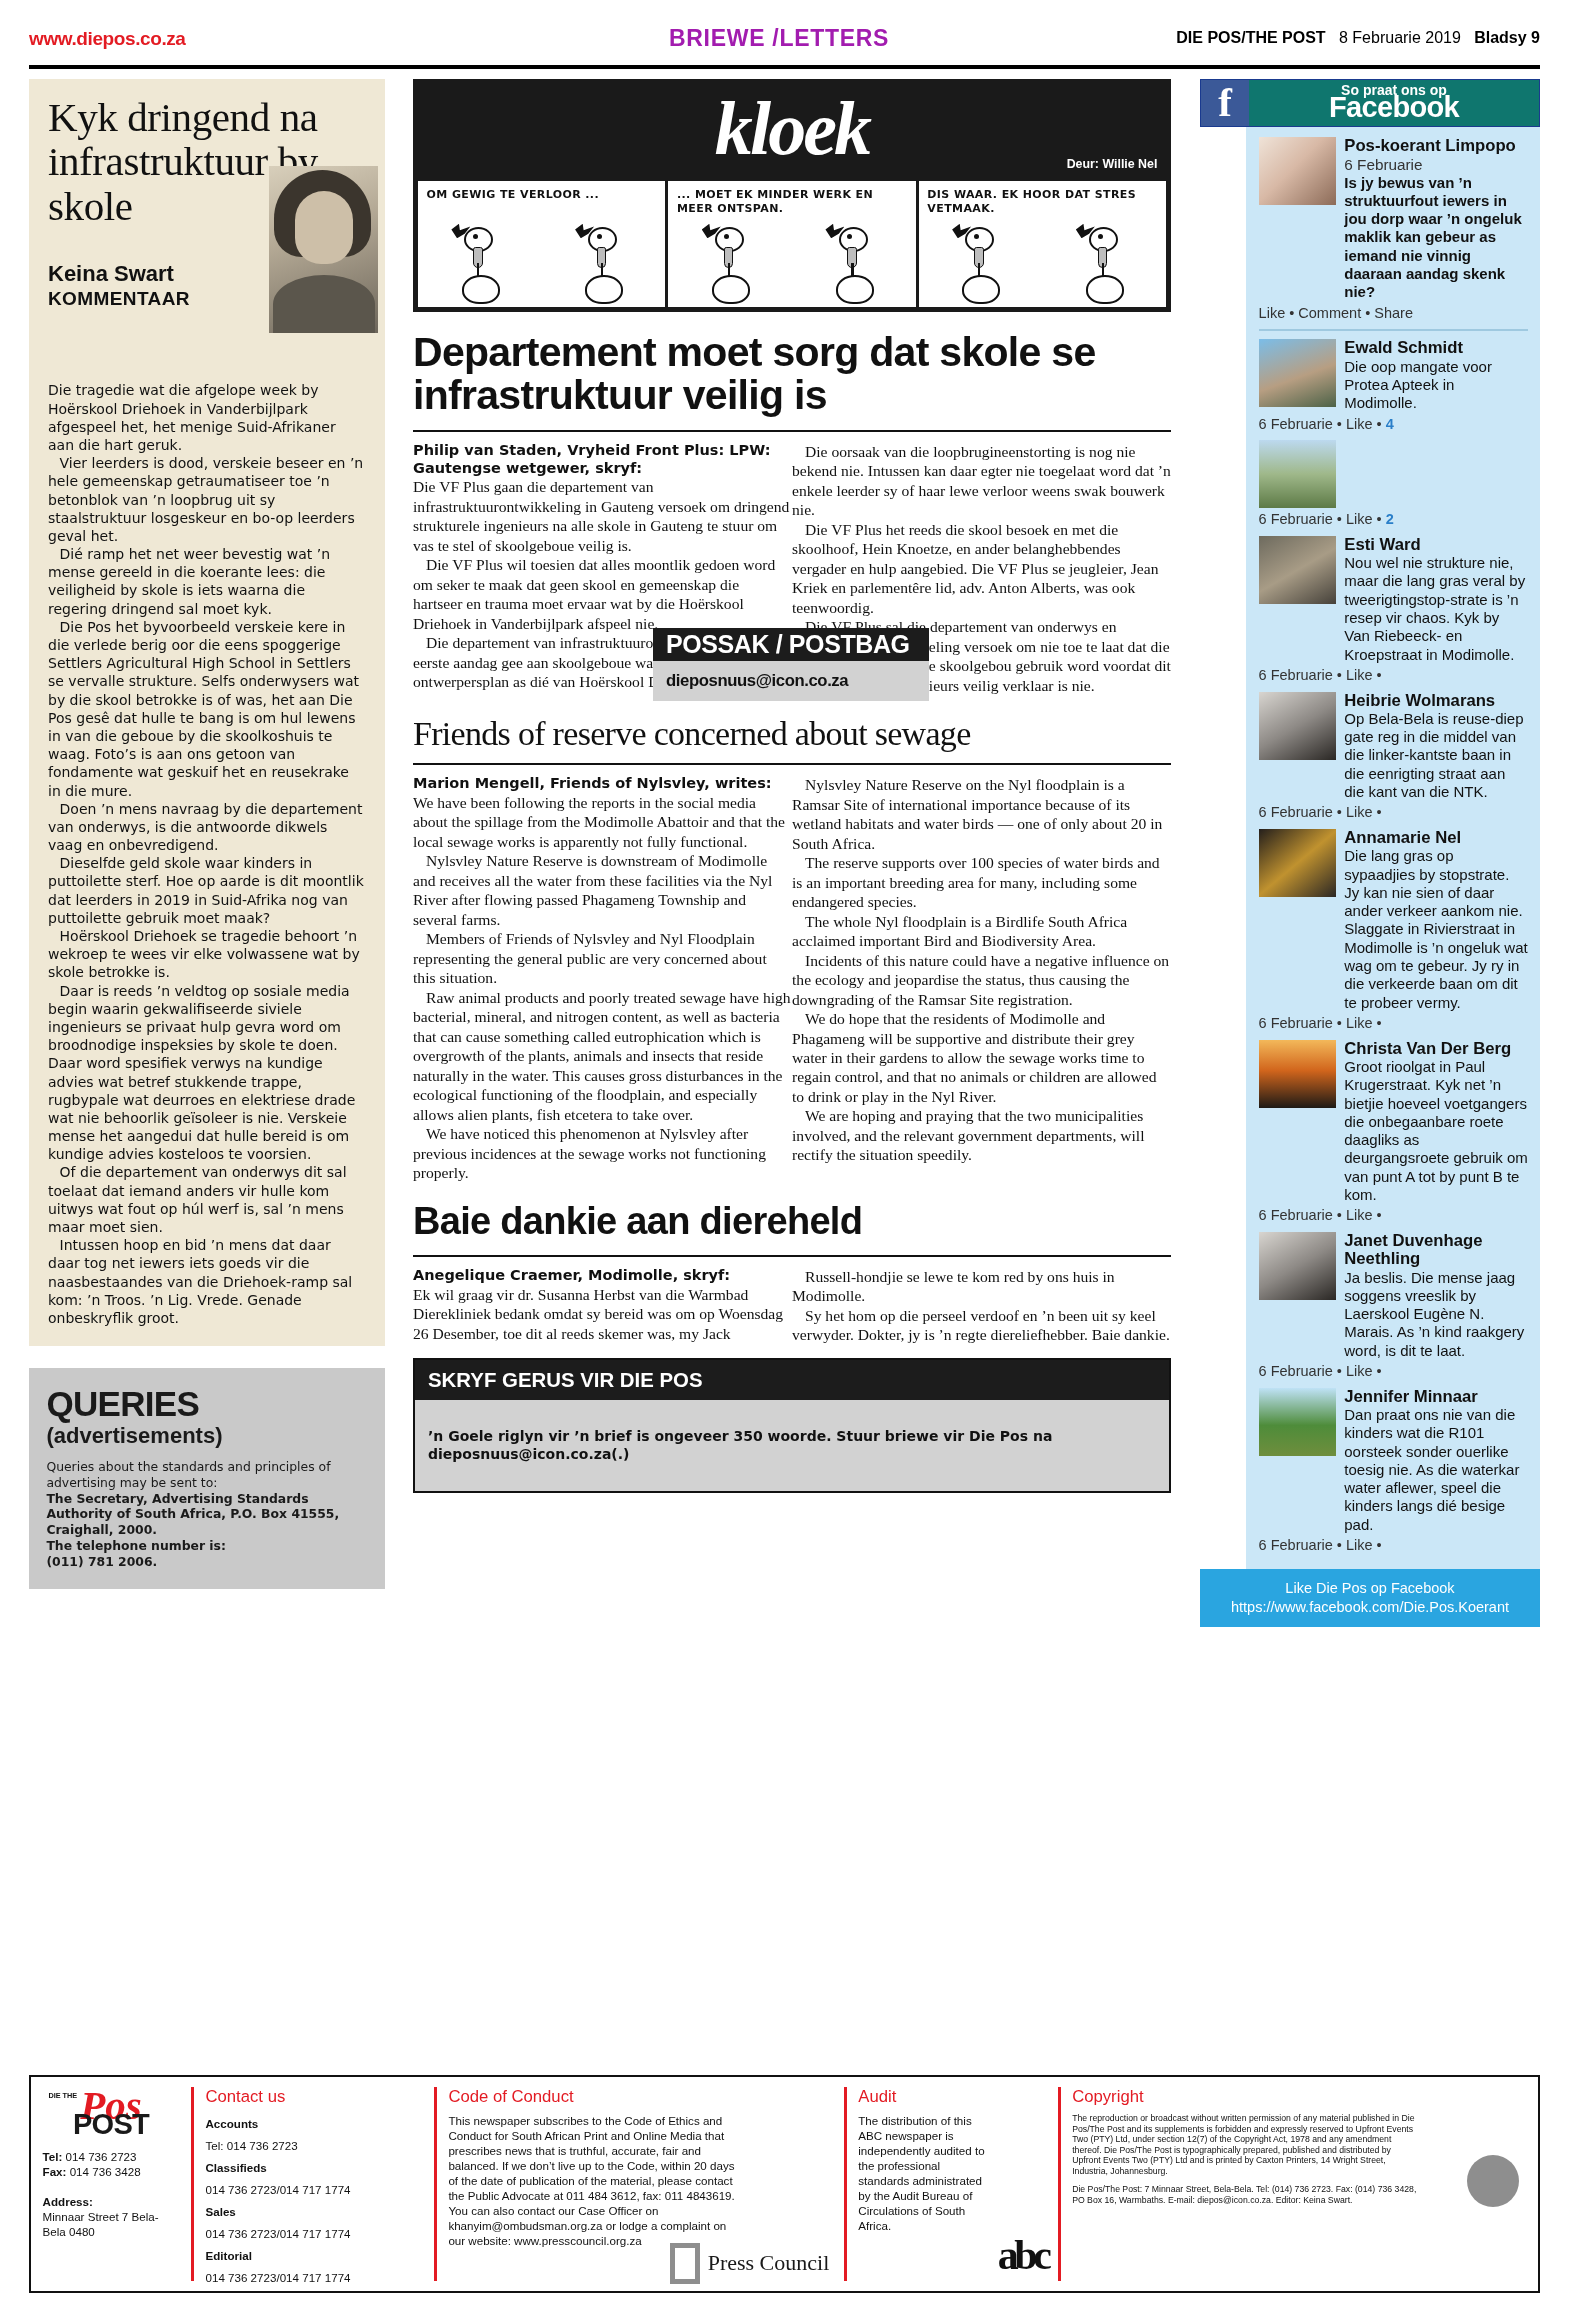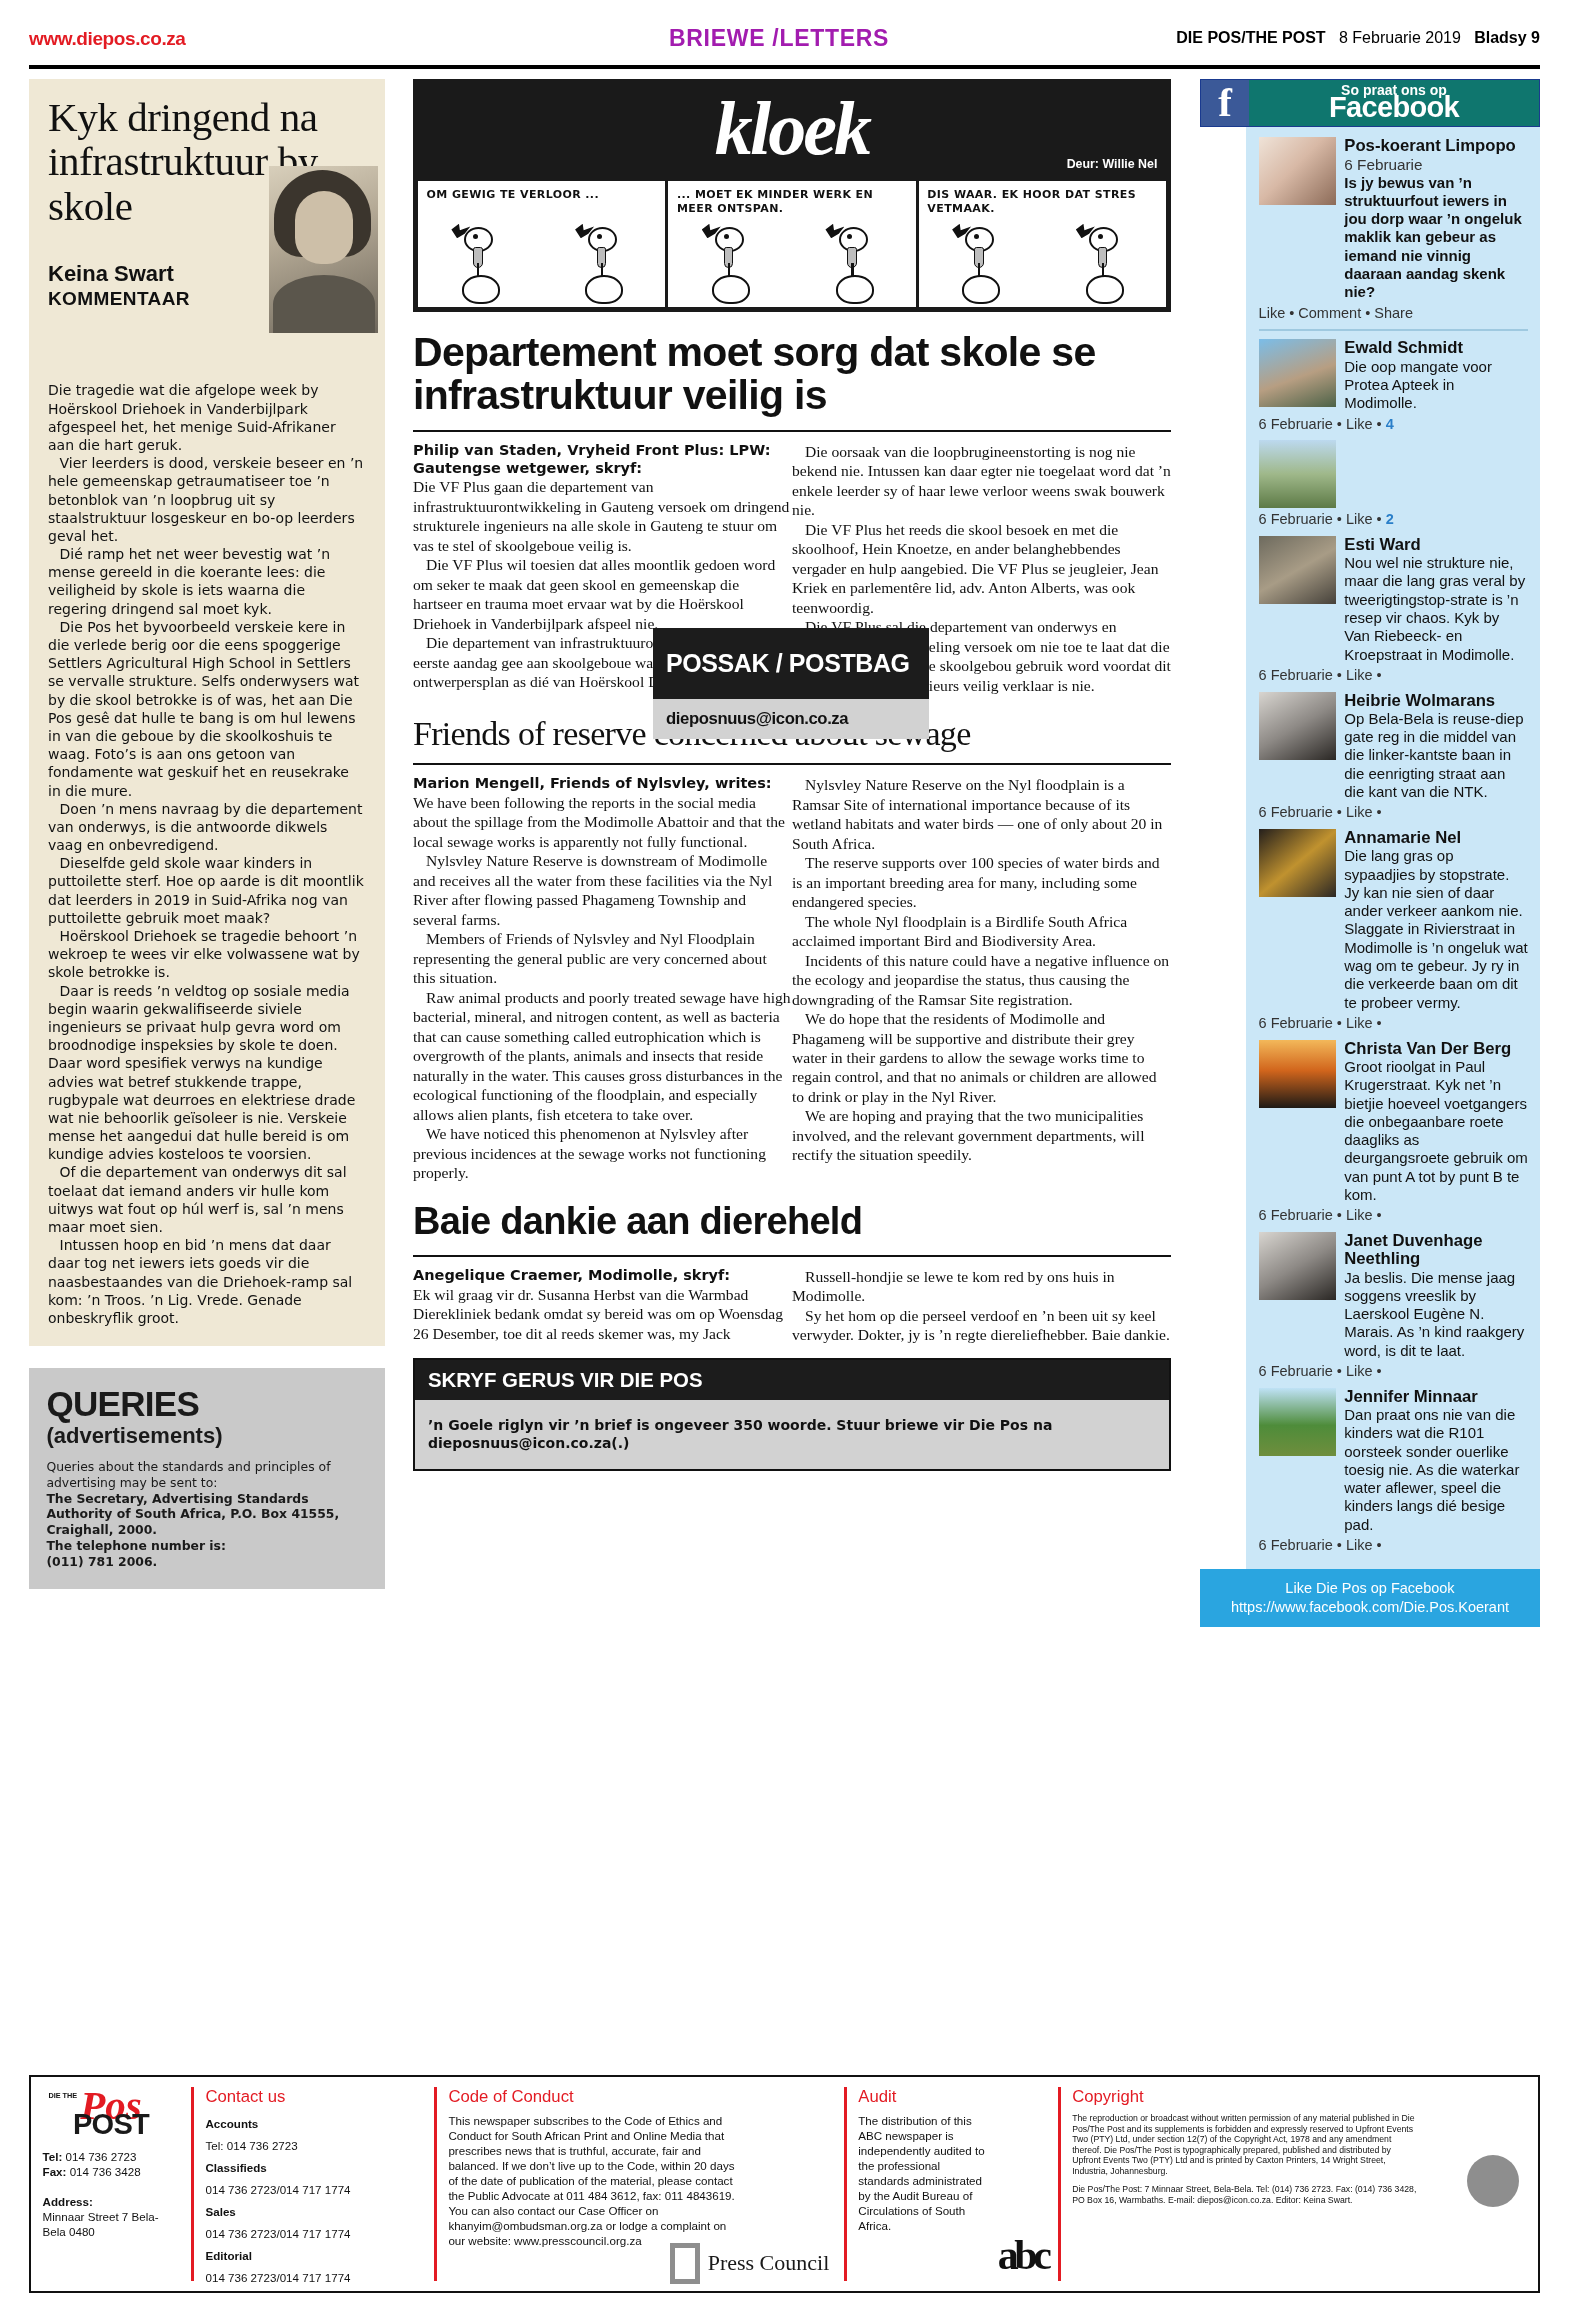--- a/index.html
+++ b/index.html
@@ -90,34 +90,34 @@
   .two-col .c { flex: 1; }
   .lede { font-weight: bold; font-size: 14.5px; line-height: 1.22; color: #111;
           font-family: "DejaVu Sans", sans-serif; }
   .serif { font-family: "Liberation Serif", serif; font-size: 15.6px; line-height: 1.25; color: #111; }
   .serif p { margin: 0; text-indent: 13px; }
   .serif p.first { text-indent: 0; }
 
   
   .possak { position: absolute; left: 240px; top: 297px; width: 276px; z-index: 5; }
   .possak-top { background: #1c1c1c; color: #fff; font-weight: bold; font-size: 25px;
-                padding: 21px 13px; letter-spacing: -0.4px; }
+                padding: 2px 13px; letter-spacing: -0.4px; }
   .possak-bot { background: #d2d2d2; color: #111; font-weight: bold; font-size: 16.7px;
                 padding: 10.2px 13px; letter-spacing: -0.4px; }
 
   .hl-serif { font-family: "Liberation Serif", serif; font-size: 34px; color: #111;
               letter-spacing: -0.7px; margin-top: 20.4px; line-height: 1.05; }
   .hl-bold  { font-weight: bold; font-size: 38px; color: #111; letter-spacing: -0.7px;
               margin-top: 17.4px; }
 
   .skryf { margin-top: 13px; border: 2.2px solid #111; }
   .skryf-top { background: #1c1c1c; color: #fff; font-weight: bold; font-size: 20.4px;
                padding: 8.7px 13px; letter-spacing: 0px; }
   .skryf-bot { background: #d2d2d2; color: #111; font-weight: bold; font-size: 14px;
-               padding: 16px 13px; line-height: 1.3; font-family: "DejaVu Sans", sans-serif; }
+               padding: 27px 13px; line-height: 1.3; font-family: "DejaVu Sans", sans-serif; }
 
   
   .fb-head { display: flex; align-items: stretch; height: 48px; border: 1.5px solid #1a3a8f; }
   .fb-logo { width: 48px; background: #3b5998; position: relative; }
   .fb-logo::after { content: "f"; position: absolute; left: 50%; top: 48%;
                     transform: translate(-50%,-50%); color: #fff; font-weight: bold;
                     font-size: 41px; font-family: "Liberation Serif", serif; }
   .fb-title { flex: 1; background: #0f766e; color: #fff; position: relative; }
   .fb-t1 { position: absolute; left: 50%; top: 2.2px; transform: translateX(-50%);
            font-size: 14px; font-weight: bold; white-space: nowrap; }

